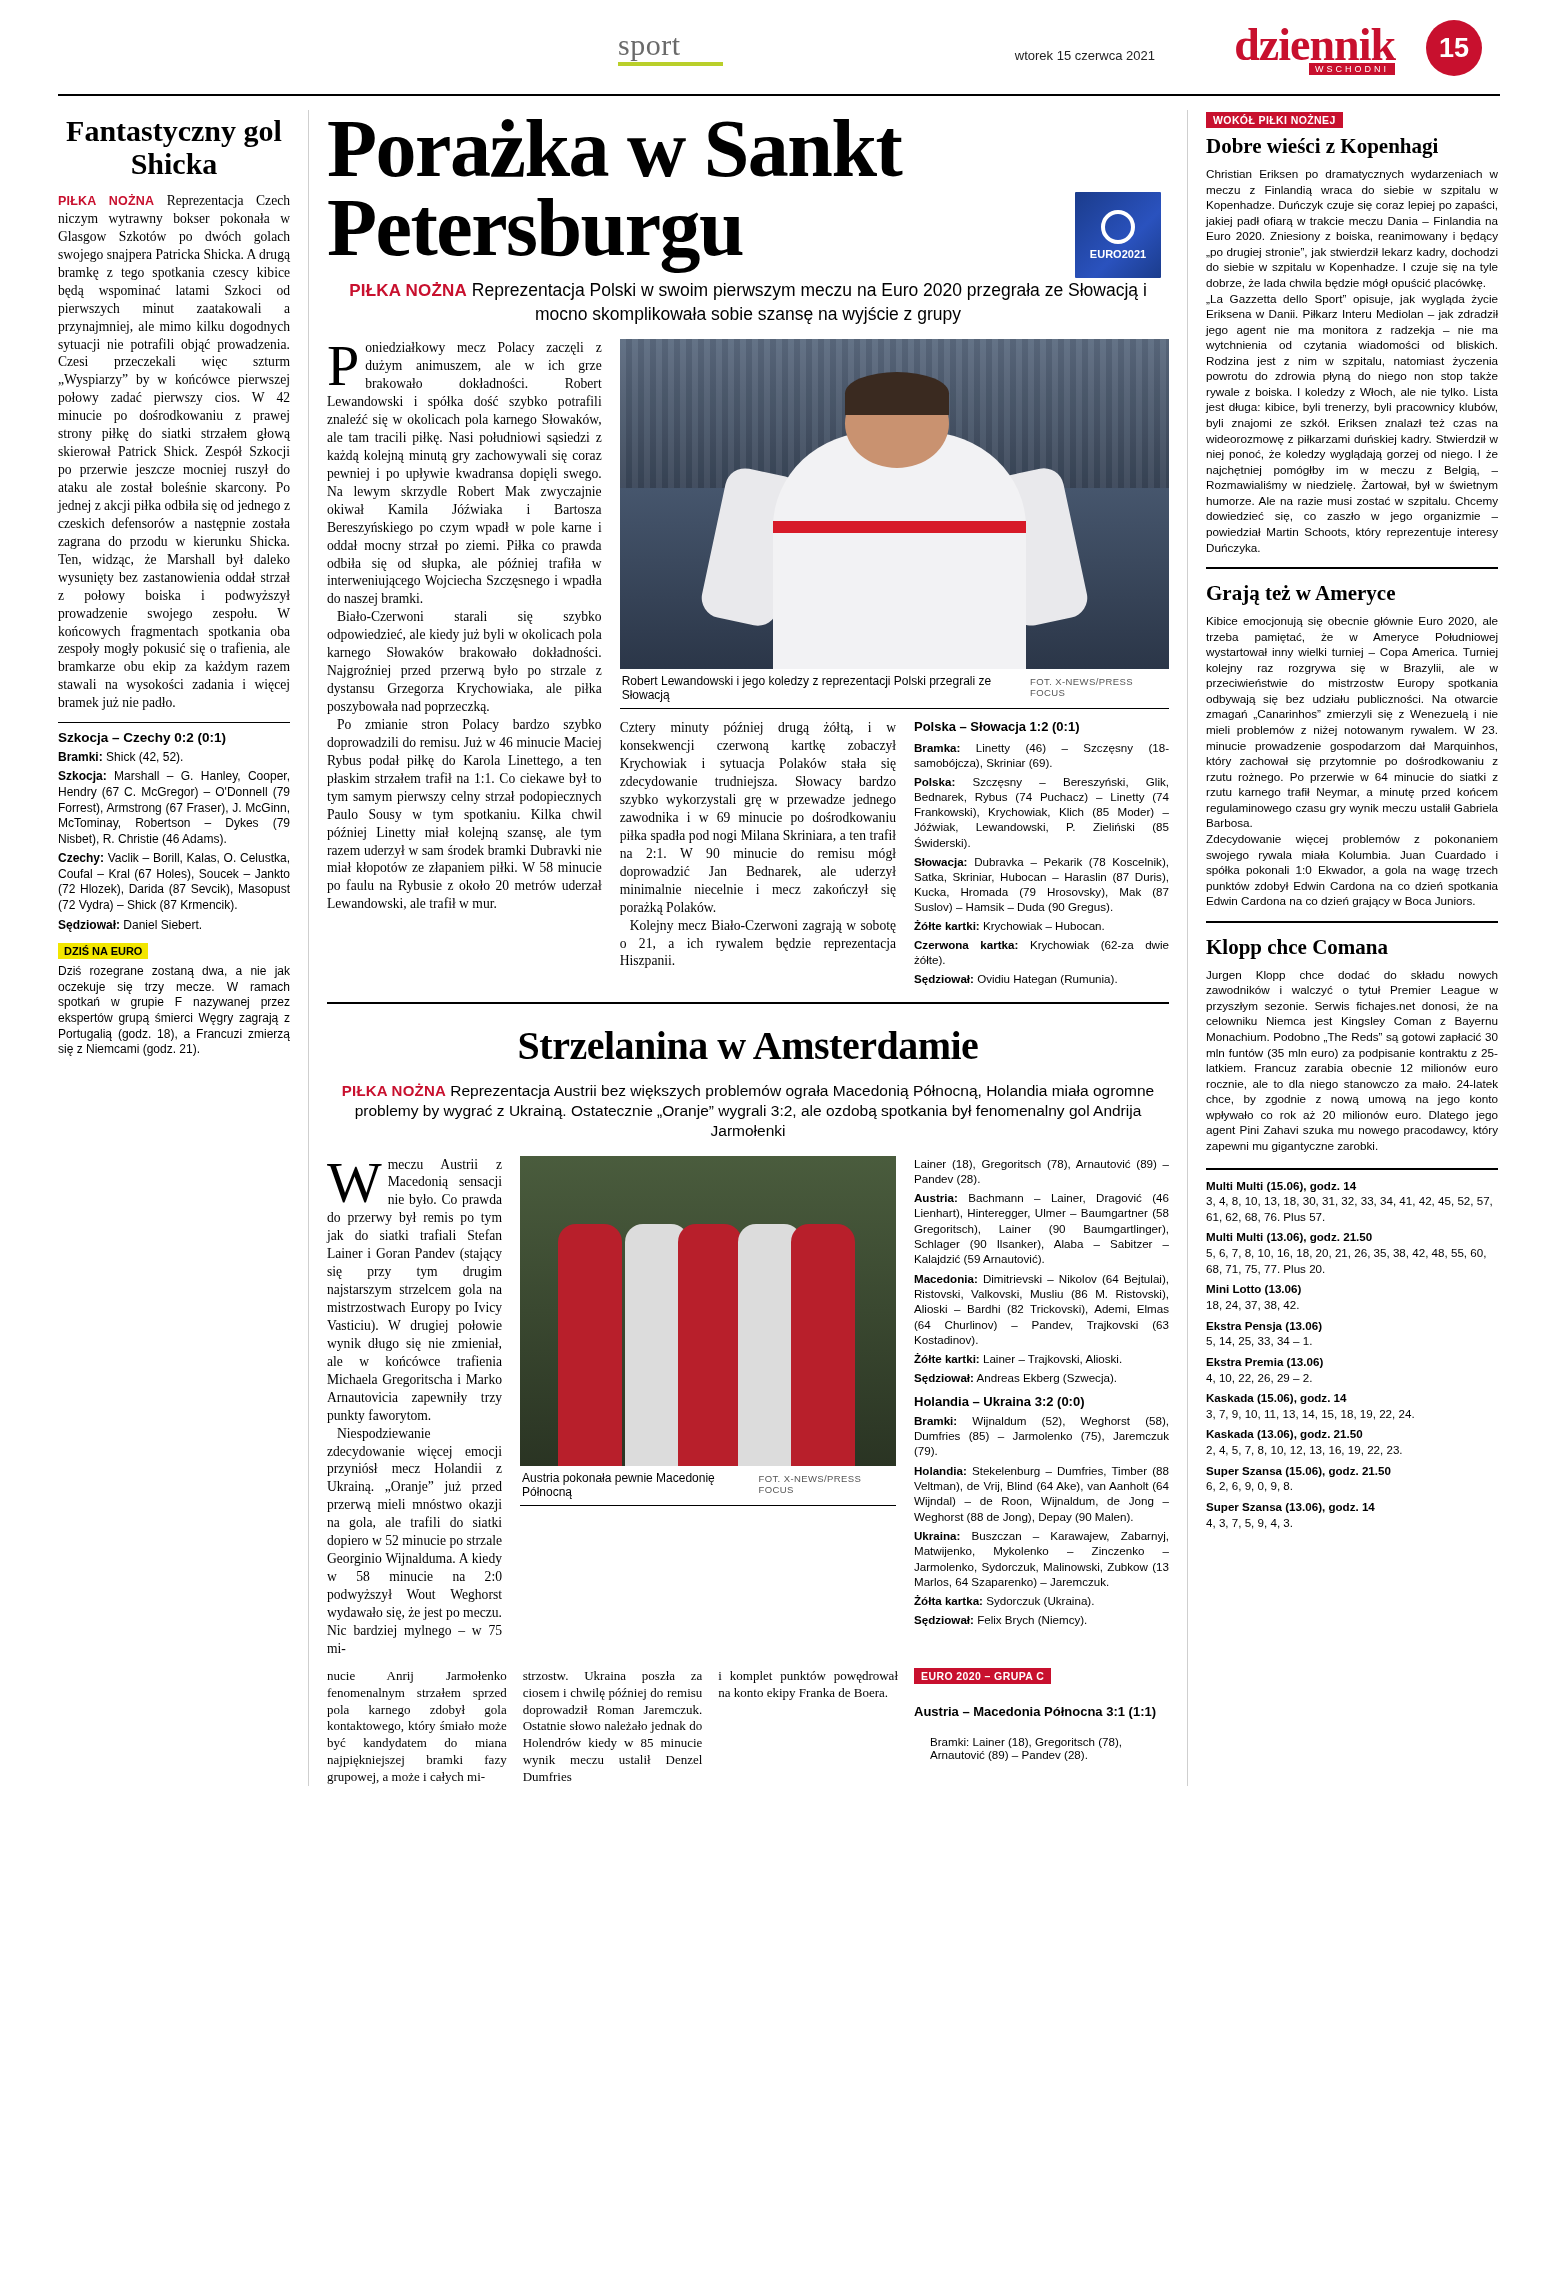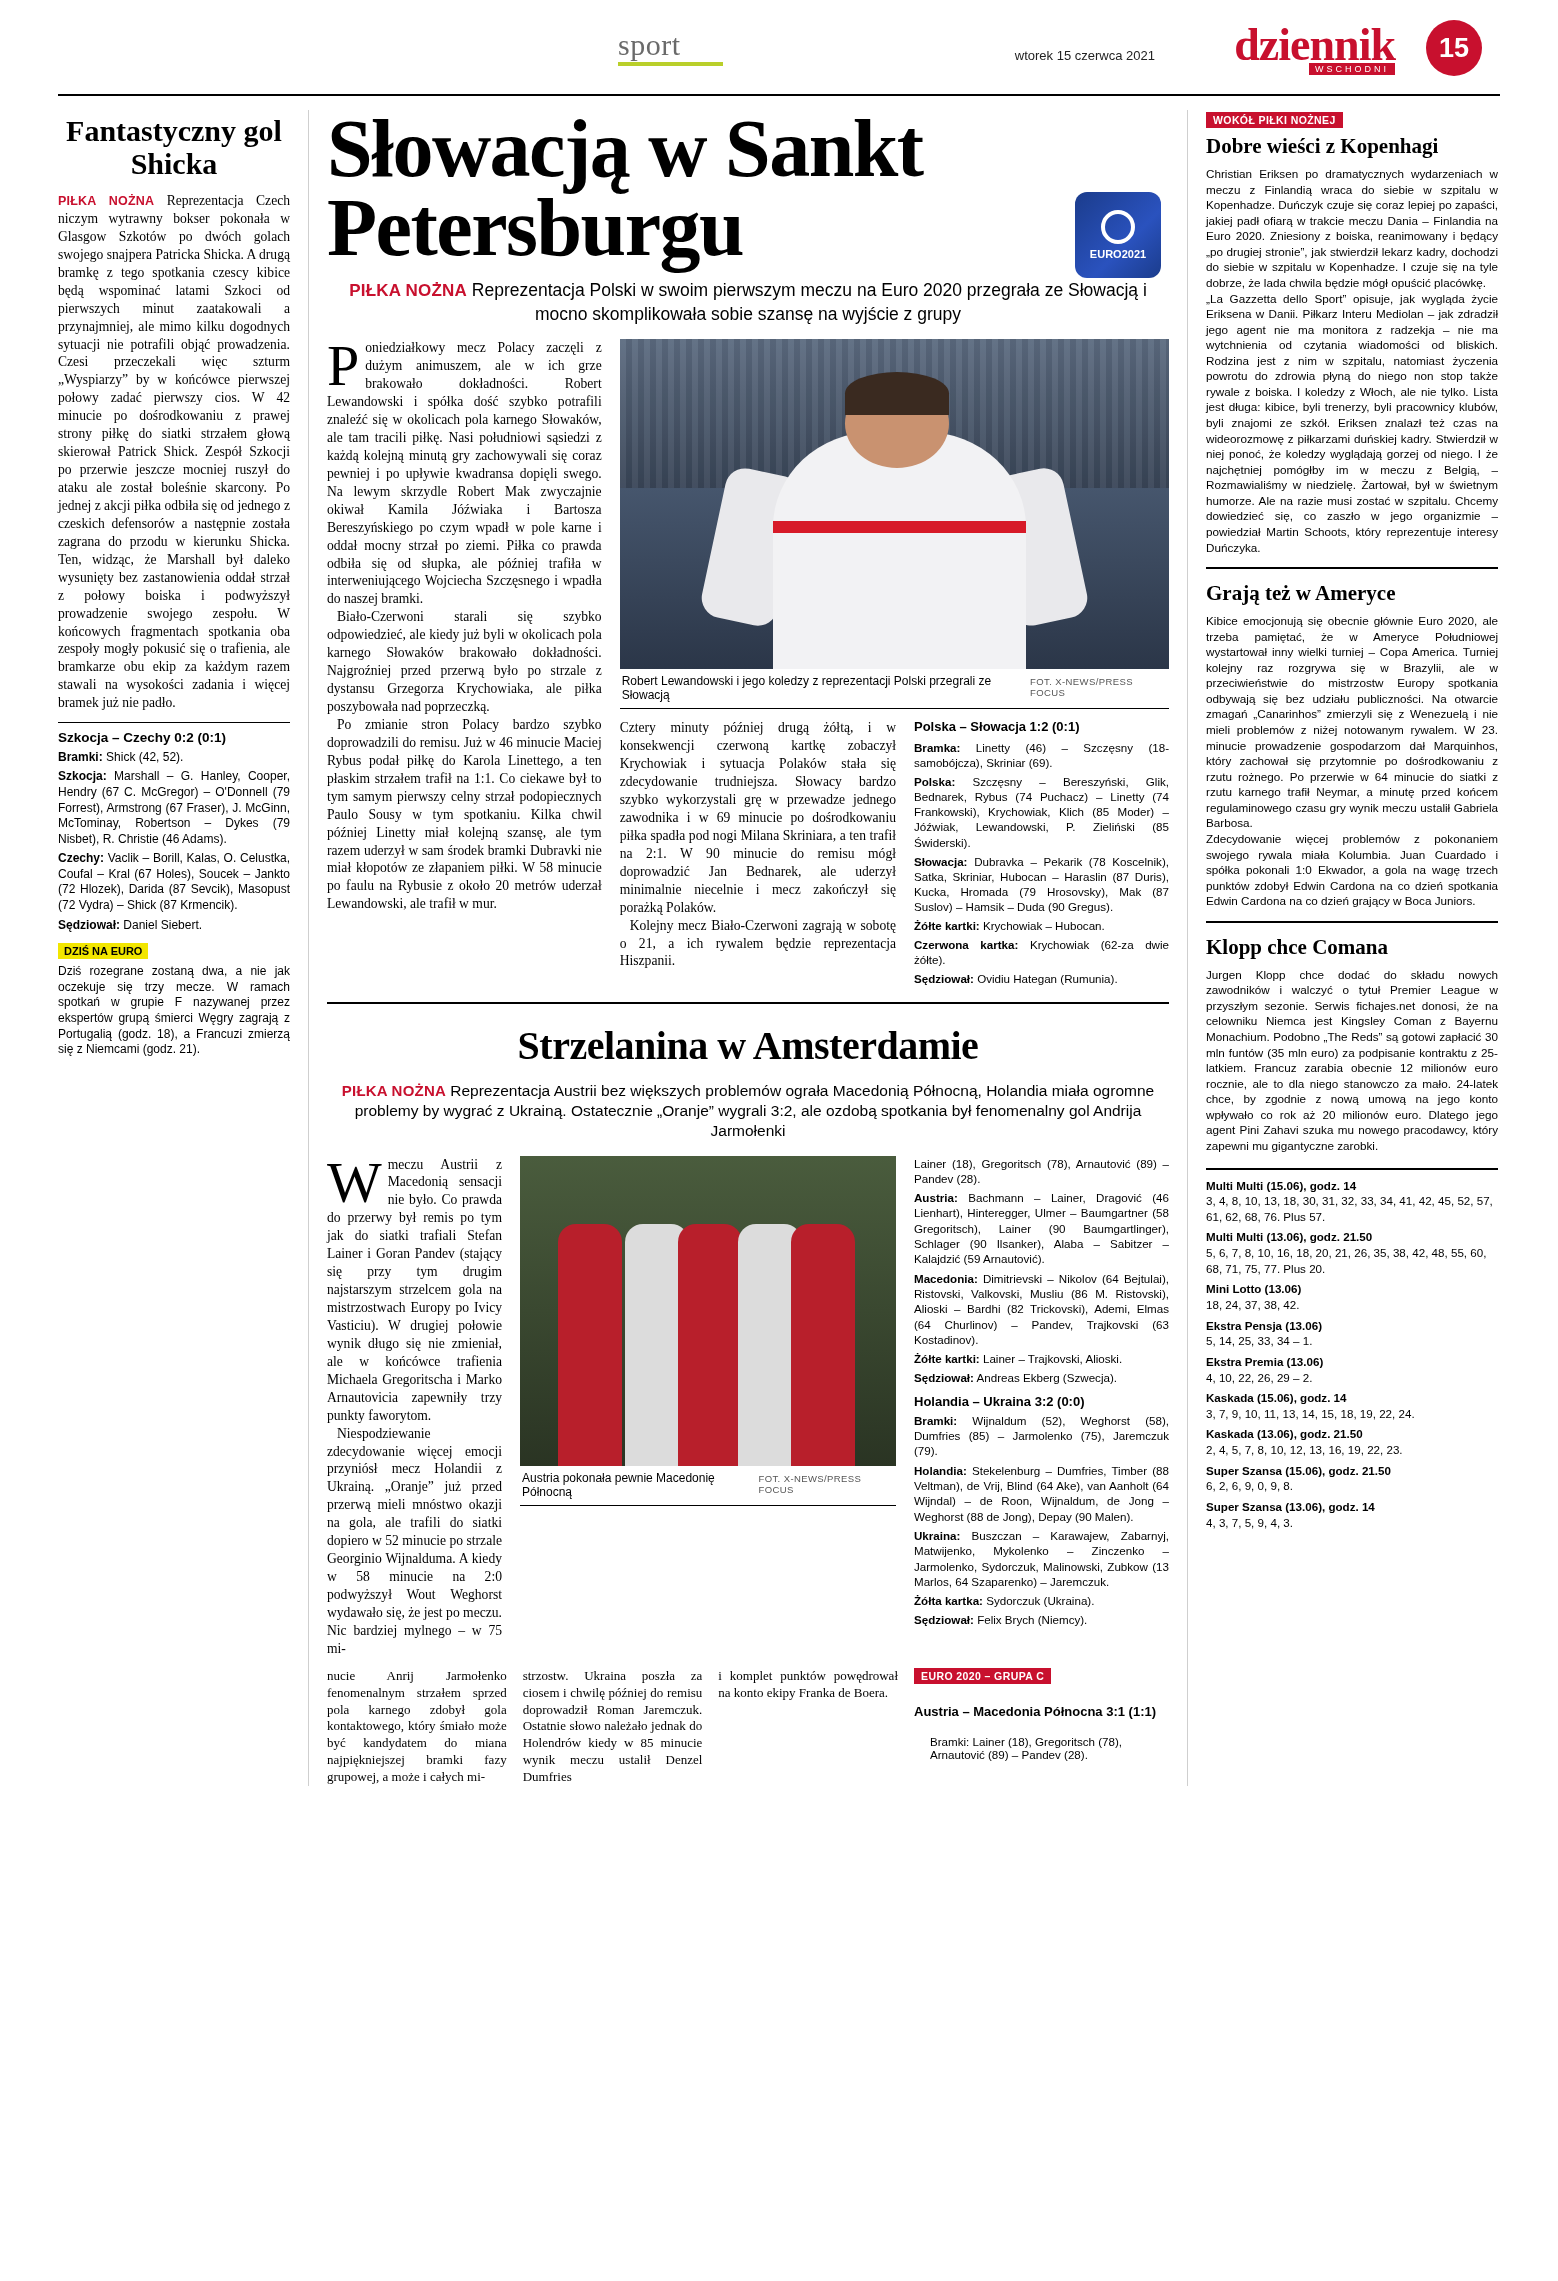--- a/index.html
+++ b/index.html
@@ -74,21 +74,21 @@
     display:inline-block; background:#c8102e; color:#fff; font-family:"Liberation Sans", sans-serif;
     font-weight:bold; font-size:10.5px; padding:2px 7px; letter-spacing:0.4px;
   }
 
   
   .main-head {
     font-family:"Liberation Serif", serif; font-weight:bold; font-size:82px; line-height:0.96;
     margin:0; letter-spacing:-1.5px;
   }
   .euro-logo {
-    position:absolute; right:8px; top:82px; width:86px; height:86px; border-radius:12px;
+    position:absolute; right:8px; top:82px; width:86px; height:86px; border-radius:1px;
     background:linear-gradient(135deg,#1b3c8c 0%,#2a52be 60%,#1b3c8c 100%);
     color:#fff; font-family:"Liberation Sans", sans-serif; display:flex; flex-direction:column;
     align-items:center; justify-content:center; font-size:11px; font-weight:bold;
   }
   .euro-logo .ring { width:34px; height:34px; border:4px solid #fff; border-radius:50%; margin-bottom:4px;}
   .lead {
     font-family:"Liberation Sans", sans-serif; font-size:17.5px; line-height:1.3; text-align:center;
     margin:12px 0 14px 0;
   }
   .photo-wrap { position:relative; }
@@ -196,21 +196,21 @@
         <p style="margin:0;"><span class="lbl">Sędziował:</span>
           <span>Daniel Siebert.</span></p>
       </div>
 
       <div class="tag-yellow">DZIŚ NA EURO</div>
       <div class="scorebox" style="margin-top:0;">Dziś rozegrane zostaną dwa, a nie jak oczekuje się trzy mecze. W ramach spotkań w grupie F nazywanej przez ekspertów grupą śmierci Węgry zagrają z Portugalią (godz. 18), a Francuzi zmierzą się z Niemcami (godz. 21).</div>
     </div>
 
     <div class="col-mid">
       <div style="position:relative;">
-        <h1 class="main-head">Słowacją w Sankt Petersburgu</h1>
+        <h1 class="main-head">Porażka w Sankt Petersburgu</h1>
         <div class="euro-logo">
           <div class="ring"></div>
           <span>EURO2021</span>
         </div>
       </div>
 
       <div class="lead">
         <span class="kicker-red" style="font-size:17px;">PIŁKA NOŻNA</span>
         <span>Reprezentacja Polski w swoim pierwszym meczu na Euro 2020 przegrała ze Słowacją i mocno skomplikowała sobie szansę na wyjście z grupy</span>
       </div>

